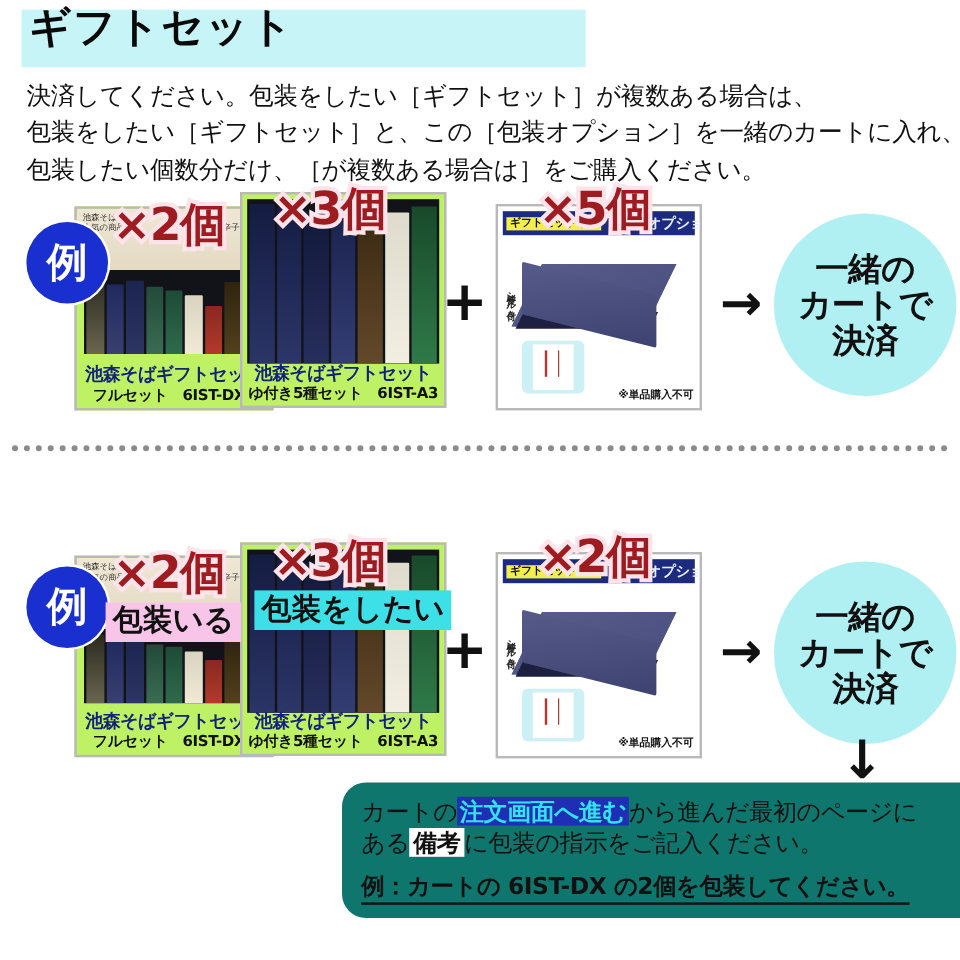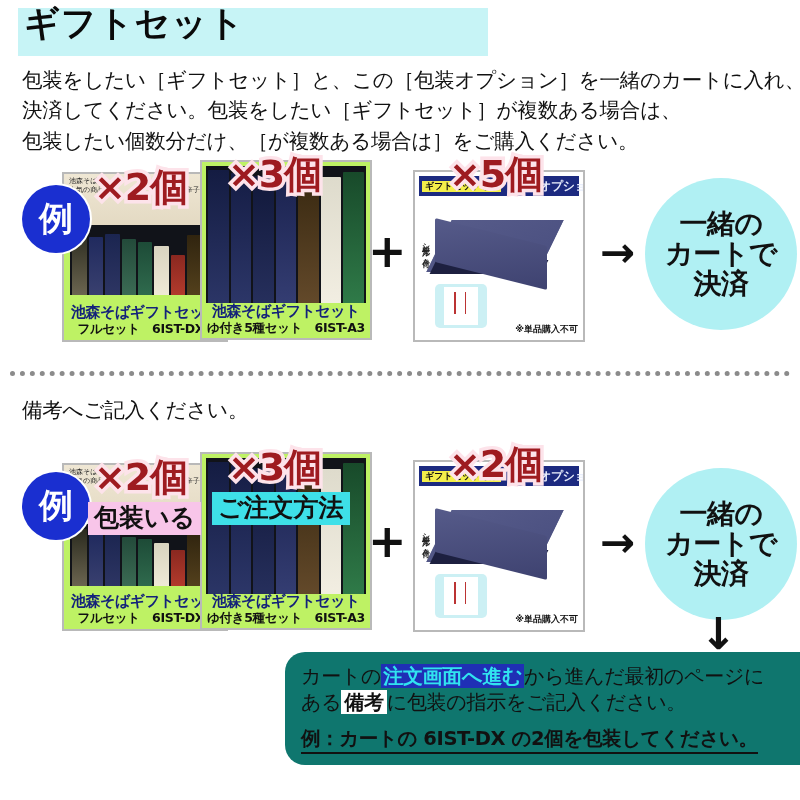--- a/index.html
+++ b/index.html
@@ -213,22 +213,22 @@
 <body>
 
 <div class="page">
 
   <div class="header-band"></div>
   <div class="header-row">
     <span class="header-title">ギフトセット</span>
   </div>
 
   <div class="intro">
+    <div>決済してください。包装をしたい［ギフトセット］が複数ある場合は、</div>
     <div>包装をしたい［ギフトセット］と、この［包装オプション］を一緒のカートに入れ、</div>
-    <div>決済してください。包装をしたい［ギフトセット］が複数ある場合は、</div>
     <div>包装したい個数分だけ、［が複数ある場合は］をご購入ください。</div>
   </div>
 
   <div class="example-row" style="top:0;">
 
     <div class="ex-badge" style="left:22px;top:185px;">例</div>
 
     <div class="prod-card" style="left:62px;top:172px;width:166px;height:170px;">
       <div class="prod-top">
         <span class="t-left">池森そば<br>人気の商品</span>
@@ -306,21 +306,20 @@
     <div class="circle" style="left:645px;top:178px;width:152px;height:152px;">
       <div>一緒の</div>
       <div>カートで</div>
       <div>決済</div>
     </div>
   </div>
 
   <div class="divider"></div>
 
   <div class="mid-para">
-    <div>備考へご記入ください。</div>
   </div>
 
   <div class="example-row" style="top:0;">
 
     <div class="ex-badge" style="left:22px;top:472px;">例</div>
 
     <div class="prod-card" style="left:62px;top:463px;width:166px;height:168px;">
       <div class="prod-top" style="height:36%;">
         <span class="t-left">池森そば<br>人気の商品</span>
         <span class="t-right">十味唐<br>辛子です。</span>
@@ -357,21 +356,21 @@
           <i style="height:92%;background:linear-gradient(180deg,#dedbcc,#f2eee2);"></i>
           <i style="height:96%;background:linear-gradient(180deg,#184a2a,#2f7a48);"></i>
         </div>
       </div>
       <div class="prod-label" style="bottom:3px;">
         <div class="l1">池森そばギフトセット</div>
         <div class="l2">ゆ付き5種セット　6IST-A3</div>
       </div>
     </div>
     <div class="qty" style="left:228px;top:448px;"><span>×3個</span></div>
-    <div class="chip chip-cyan" style="left:212px;top:492px;">ご注文方法</div>
+    <div class="chip chip-cyan" style="left:212px;top:492px;">包装をしたい</div>
 
     <div class="plus" style="left:368px;top:518px;">+</div>
 
     <div class="opt-card" style="left:413px;top:460px;width:172px;height:172px;">
       <div class="opt-banner">
         <span class="opt-tag">ギフトセット専用</span>
         <span class="opt-banner-txt">包装オプション</span>
       </div>
       <div style="position:absolute;left:18px;top:48px;width:122px;height:72px;">
         <div style="position:absolute;left:6px;top:0;width:112px;height:52px;

